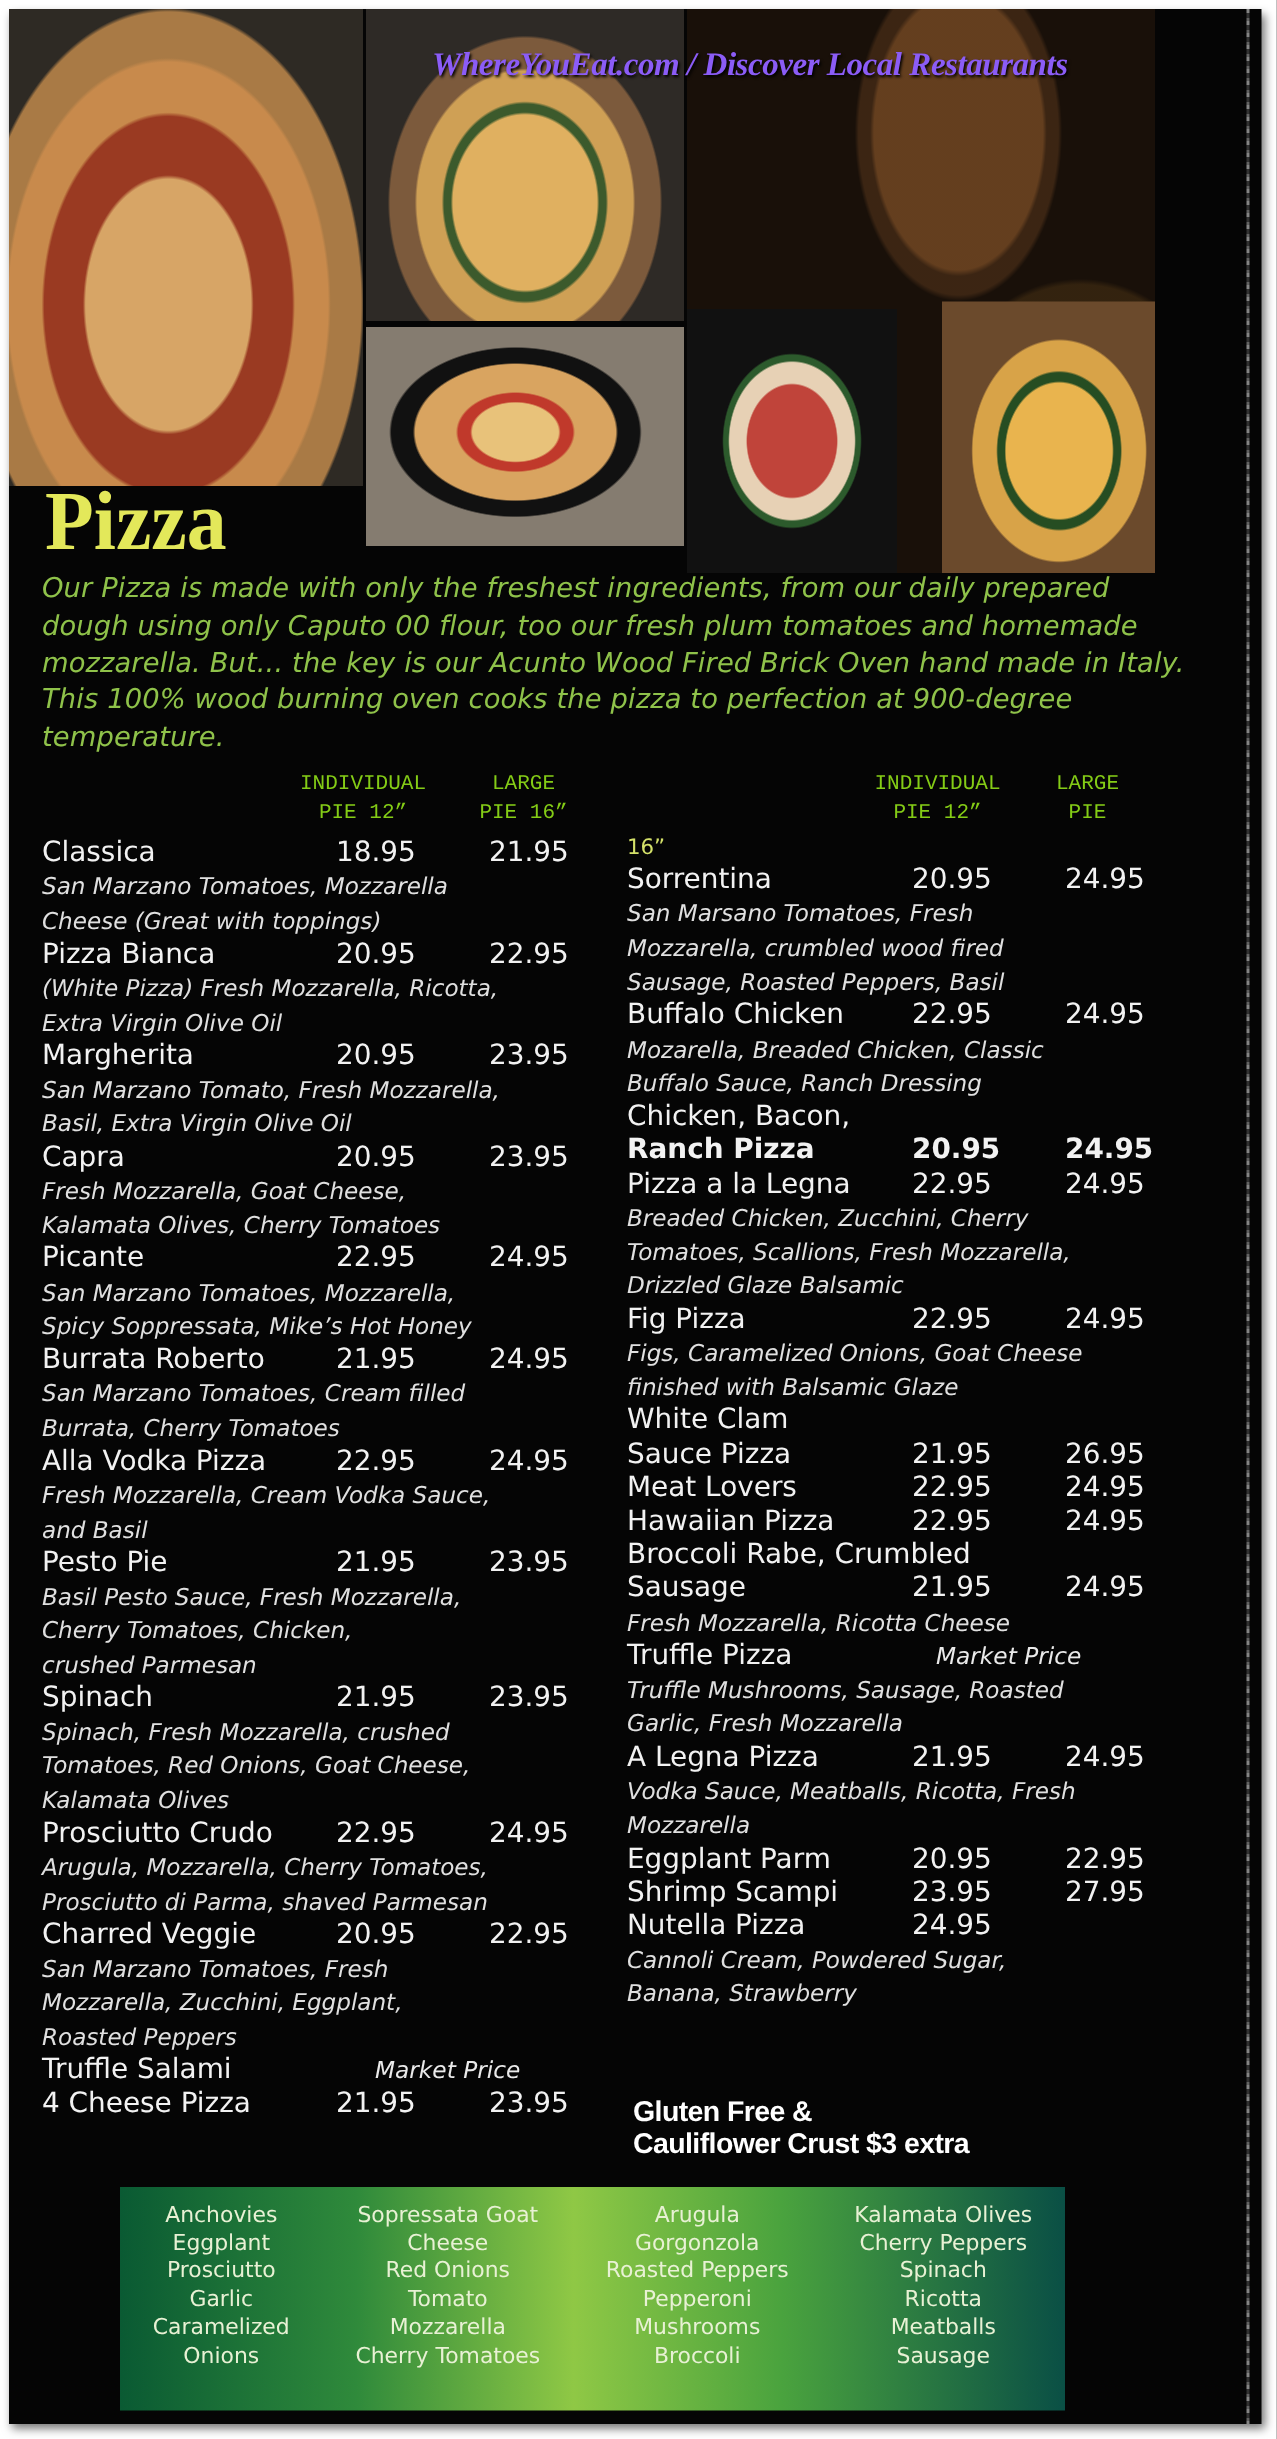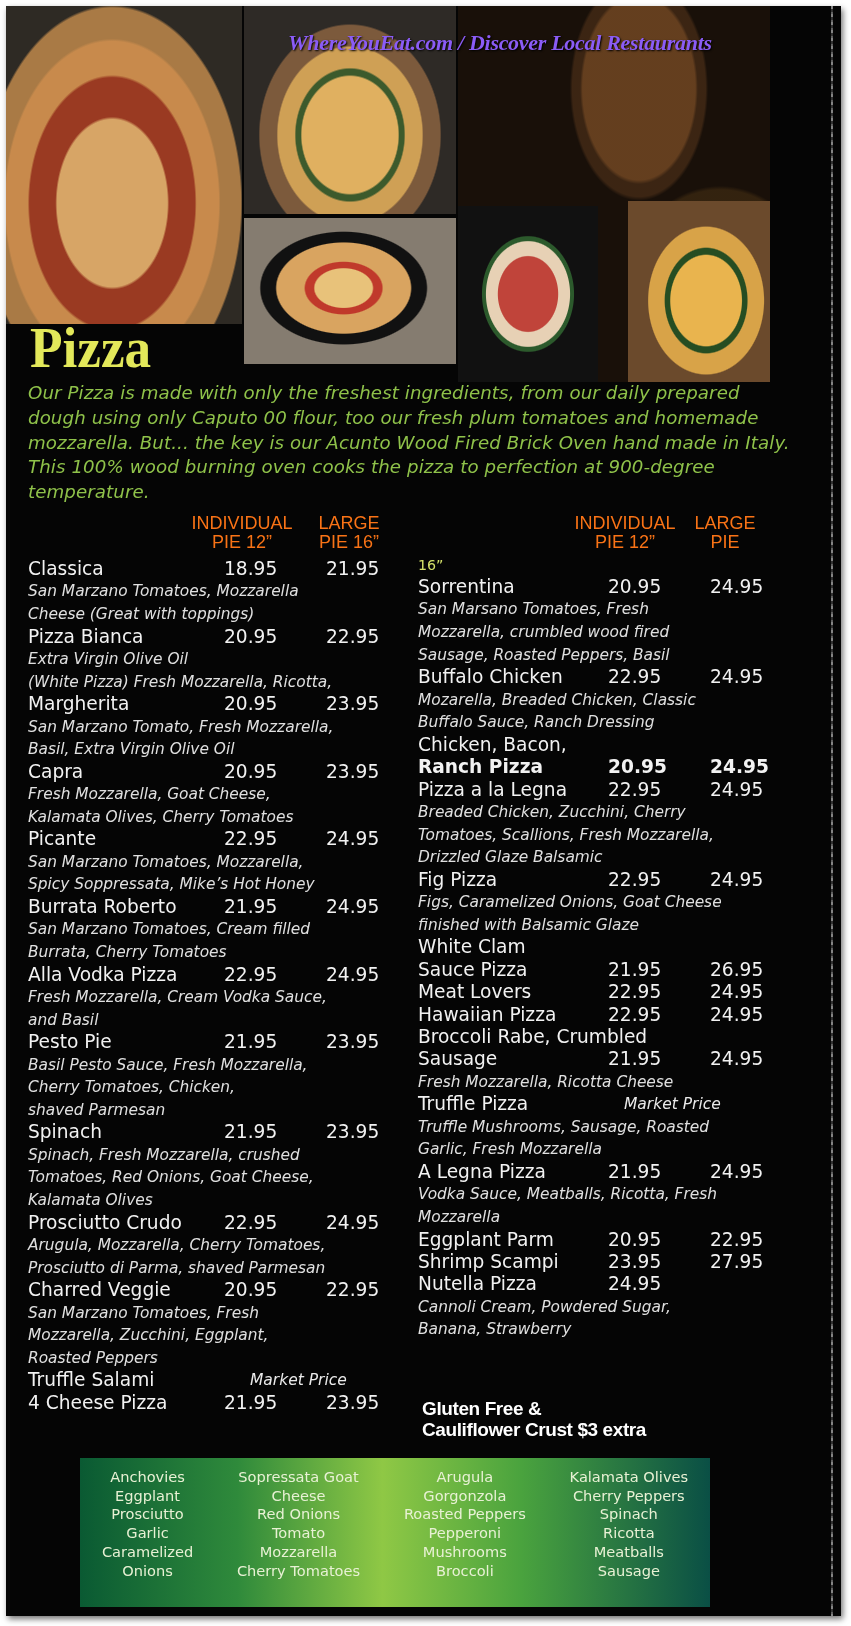--- a/index.html
+++ b/index.html
@@ -14,21 +14,21 @@
   .p4{left:452px;top:0;width:312px;height:376px;background:radial-gradient(ellipse at 58% 22%,#e8cfa2 0 22%,#8a7b66 23% 26%,#3a3530 27%),radial-gradient(ellipse at 84% 74%,#e1a64f 0 24%,#6e4d30 25%);background-blend-mode:multiply;}
   .p4b{position:absolute;left:0;top:200px;width:140px;height:176px;background:radial-gradient(ellipse at 50% 50%,#c0443a 0 30%,#e7d1b5 31% 42%,#2c5a2c 43% 46%,#111 47%);}
   .p4c{position:absolute;left:170px;top:195px;width:142px;height:181px;background:radial-gradient(ellipse at 55% 55%,#e9b44e 0 32%,#264d22 33% 37%,#d8a348 38% 52%,#6b4a2c 53%);}
   .watermark{position:absolute;left:282px;top:24px;width:520px;font-family:"Liberation Serif",serif;font-style:italic;font-weight:bold;font-size:22px;color:#8b5cf6;text-shadow:1px 1px 2px #000;letter-spacing:-0.3px;white-space:nowrap;}
   .title{position:absolute;left:24px;top:310px;font-family:"Liberation Serif",serif;font-weight:bold;font-size:56px;color:#e3e85a;transform:scaleX(0.95);transform-origin:left;}
   .intro{position:absolute;left:22px;top:375px;width:770px;font-family:"DejaVu Sans",sans-serif;font-style:italic;font-size:18.2px;line-height:24.8px;color:#8fc24a;letter-spacing:0.1px;}
   
   .col{position:absolute;top:508px;width:400px;color:#f0f0f0;}
   .col.left{left:22px;}
   .col.right{left:412px;}
-  .hdr{position:relative;height:44px;font-family:Liberation Sans, sans-serif;font-size:18px;color:#f97316;line-height:19px;}
+  .hdr{position:relative;height:44px;font-family:Liberation Mono, monospace;font-size:14px;color:#84cc16;line-height:19px;}
   .hdr .h1{position:absolute;text-align:center;}
   .left .hdr .h1{left:155px;width:118px;}
   .left .hdr .h2{left:282px;width:78px;}
   .right .hdr .h1{left:148px;width:118px;}
   .right .hdr .h2{left:274px;width:66px;}
   .hdr .h2{position:absolute;text-align:center;}
   .hdr-extra{font-size:14.2px;color:#d4e16a;line-height:19px;margin-top:-2px;height:20px;}
   .item{position:relative;}
   .name{font-size:18.6px;line-height:22.4px;color:#f2f2f2;white-space:nowrap;}
   .price{position:absolute;top:0;font-size:18.6px;line-height:22.4px;color:#f2f2f2;}
@@ -82,22 +82,22 @@
           </div>
           <div class="desc">San Marzano Tomatoes, Mozzarella</div>
           <div class="desc">Cheese (Great with toppings)</div>
         </div>
         <div class="item">
           <div style="position: relative;">
             <div class="name">Pizza Bianca</div>
             <div class="price pi">20.95</div>
             <div class="price pl">22.95</div>
           </div>
+          <div class="desc">(White Pizza)  Fresh Mozzarella, Ricotta,</div>
           <div class="desc">Extra Virgin Olive Oil</div>
-          <div class="desc">(White Pizza)  Fresh Mozzarella, Ricotta,</div>
         </div>
         <div class="item">
           <div style="position: relative;">
             <div class="name">Margherita</div>
             <div class="price pi">20.95</div>
             <div class="price pl">23.95</div>
           </div>
           <div class="desc">San Marzano Tomato, Fresh Mozzarella,</div>
           <div class="desc">Basil, Extra Virgin Olive Oil</div>
         </div>
@@ -138,21 +138,21 @@
           <div class="desc">and Basil</div>
         </div>
         <div class="item">
           <div style="position: relative;">
             <div class="name">Pesto Pie</div>
             <div class="price pi">21.95</div>
             <div class="price pl">23.95</div>
           </div>
           <div class="desc">Basil Pesto Sauce, Fresh Mozzarella,</div>
           <div class="desc">Cherry Tomatoes, Chicken,</div>
-          <div class="desc">shaved Parmesan</div>
+          <div class="desc">crushed Parmesan</div>
         </div>
         <div class="item">
           <div style="position: relative;">
             <div class="name">Spinach</div>
             <div class="price pi">21.95</div>
             <div class="price pl">23.95</div>
           </div>
           <div class="desc">Spinach, Fresh Mozzarella, crushed</div>
           <div class="desc">Tomatoes, Red Onions, Goat Cheese,</div>
           <div class="desc">Kalamata Olives</div>

